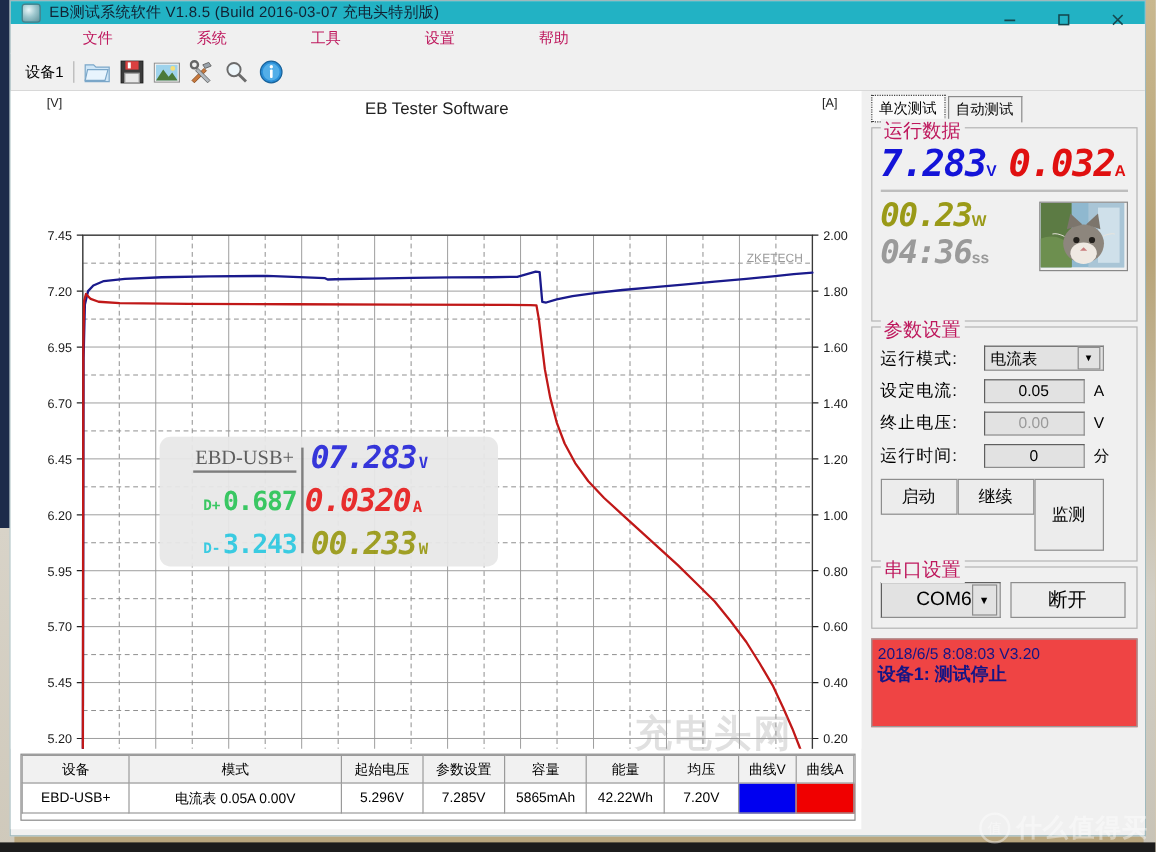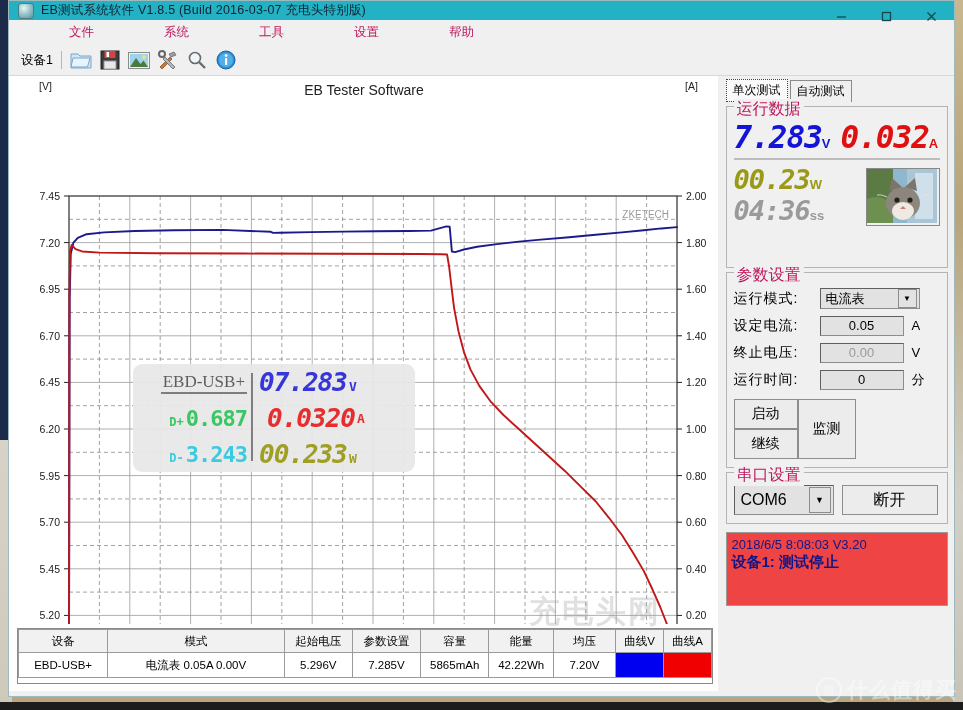--- a/index.html
+++ b/index.html
@@ -119,31 +119,31 @@
           font-size:13px;display:flex;align-items:center;justify-content:center;box-sizing:border-box;}
   .pfield.dim{color:#9a9a9a;}
   .punit{font-size:13px;margin-left:8px;}
   .pselect{width:100px;height:21px;background:#e2e2e2;border:1px solid #8d8d8d;
            border-top-color:#5f5f5f;border-left-color:#5f5f5f;display:flex;align-items:center;
            box-sizing:border-box;}
   .pselect .txt{font-size:13px;padding-left:5px;flex:1;}
   .pselect .arw{width:17px;height:17px;margin-right:2px;background:#e2e2e2;border:1px solid #8d8d8d;
                 display:flex;align-items:center;justify-content:center;font-size:8px;}
   .btnrow{display:flex;margin-top:6px;}
-  .btncol{display:flex;flex-direction:column;}
+  .btncol{display:flex;flex-direction:row;}
   .btn{border:1px solid #8d8d8d;background:#ececec;font-size:14px;
        display:flex;align-items:center;justify-content:center;color:#000;box-sizing:border-box;}
   .btn.dis{color:#a6a6a6;}
   .b2{width:64px;height:30px;}
   .btall{width:58px;height:60px;}
 
   
   .srow{display:flex;align-items:center;}
   .sselect{width:100px;height:30px;background:#e2e2e2;border:1px solid #8d8d8d;
-           border-top-color:#5f5f5f;border-left-color:#5f5f5f;display:flex;align-items:center;box-sizing:border-box;}
+           border-top-color:#5f5f5f;border-left-color:#5f5f5f;display:flex;align-items:center;box-sizing:border-box;padding-left:23px;}
   .sselect .txt{font-size:16px;padding-left:6px;flex:1;}
   .sselect .arw{width:20px;height:24px;margin-right:2px;background:#e2e2e2;border:1px solid #8d8d8d;
                 display:flex;align-items:center;justify-content:center;font-size:9px;}
   .sbtn{width:96px;height:30px;margin-left:8px;border:1px solid #8d8d8d;background:#ececec;
         font-size:16px;display:flex;align-items:center;justify-content:center;box-sizing:border-box;}
 
   
   #logbox{margin:8px 6px 0 4px;border:1px solid #9a9a9a;background:#ef4444;height:74px;
           padding:4px 5px;box-sizing:border-box;}
   #logbox .l1{font-size:13px;color:#151585;font-family:"Liberation Sans",sans-serif;}
@@ -390,21 +390,21 @@
             <div style="padding-left:8px;display:flex;align-items:baseline;">
               <span class="seg" id="ebdV" style="color: rgb(42, 42, 216);">07.283</span>
               <span class="u" id="ebdVu" style="color: rgb(42, 42, 216);">V</span>
             </div>
           </div>
           <div class="row">
             <div class="lbl" style="display:flex;align-items:baseline;justify-content:flex-end;">
               <span class="dlab" id="ebdDpL" style="color: rgb(46, 196, 90);">D+</span>
               <span class="segsm" id="ebdDp" style="color: rgb(46, 196, 90);">0.687</span>
             </div>
-            <div style="padding-left:16px;display:flex;align-items:center;">
+            <div style="padding-left:3px;display:flex;align-items:flex-end;">
               <span class="seg" id="ebdA" style="color: rgb(230, 32, 32);">0.0320</span>
               <span class="u" id="ebdAu" style="color: rgb(230, 32, 32);">A</span>
             </div>
           </div>
           <div class="row">
             <div class="lbl" style="display:flex;align-items:baseline;justify-content:flex-end;">
               <span class="dlab" id="ebdDmL" style="color: rgb(46, 200, 224);">D-</span>
               <span class="segsm" id="ebdDm" style="color: rgb(46, 200, 224);">3.243</span>
             </div>
             <div style="padding-left:8px;display:flex;align-items:baseline;">

